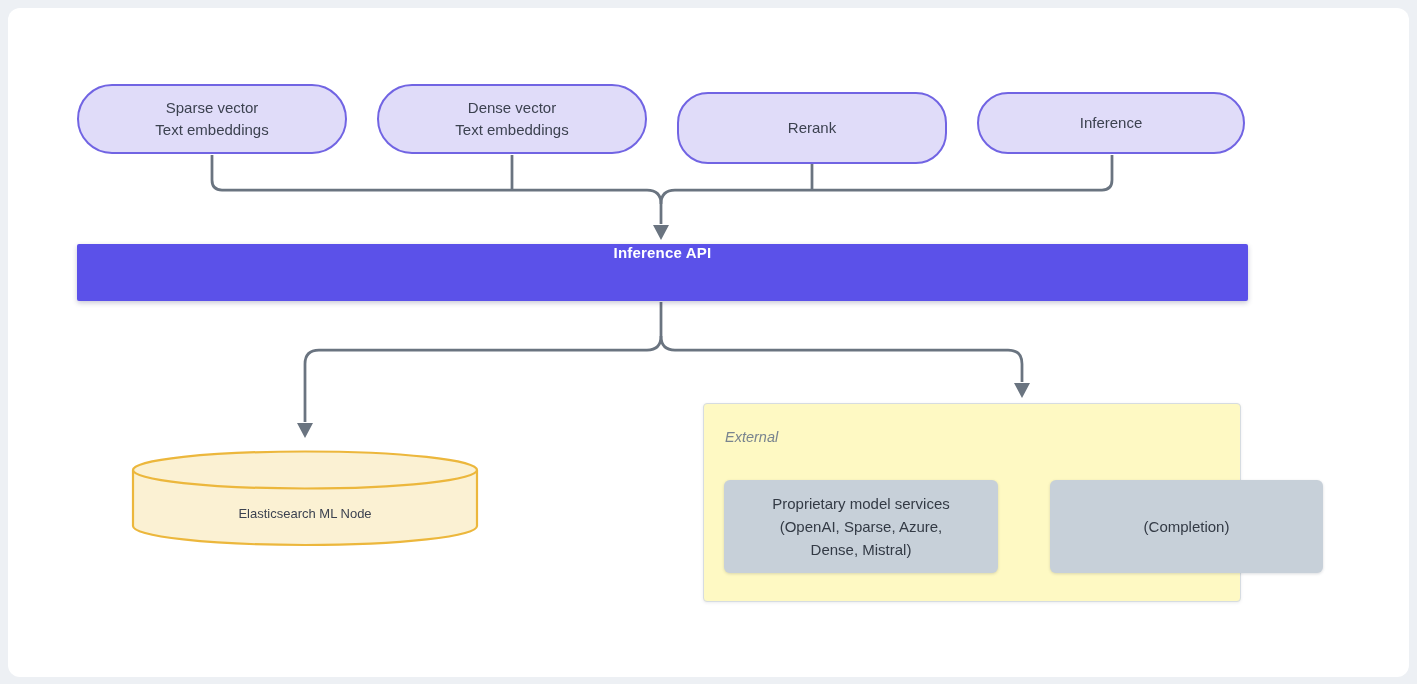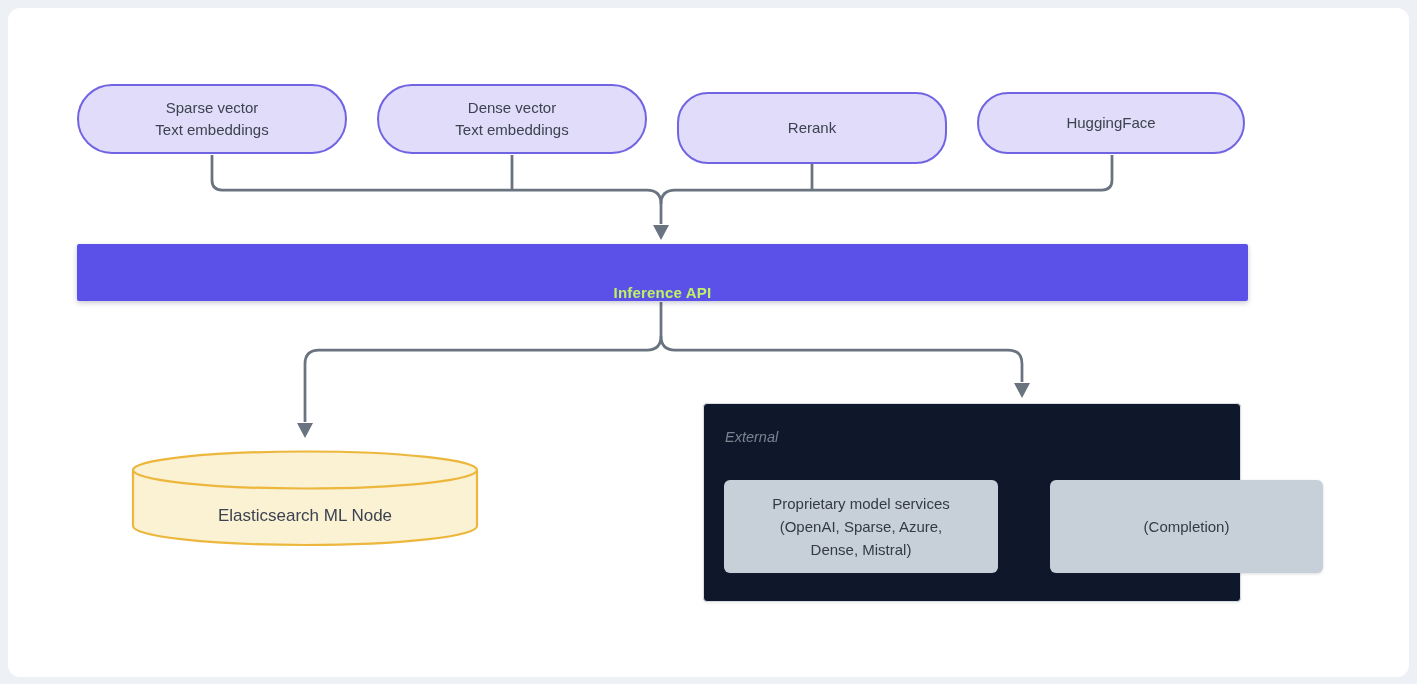--- a/index.html
+++ b/index.html
@@ -25,34 +25,34 @@
     color:#3C4250;font-size:15px;font-weight:500;line-height:22px;
     box-sizing:border-box;text-align:center;
   }
   .pill .l{display:block;}
   .pill-tall{border-radius:35px;}
   .pill-short{border-radius:31px;}
 
   .bar{
     position:absolute;left:77px;top:244px;width:1171px;height:57px;
     background:#5B51E9;border-radius:2px;
-    display:flex;align-items:flex-end;justify-content:center;
-    color:#bef264;font-size:15px;font-weight:600;letter-spacing:.2px;
+    display:flex;align-items:flex-start;justify-content:center;
+    color:#ffffff;font-size:15px;font-weight:600;letter-spacing:.2px;
     box-shadow:0 2px 5px rgba(40,40,90,.25);
   }
 
   .cyl-wrap{position:absolute;left:131px;top:450px;width:348px;height:98px;}
   .cyl-label{
     position:absolute;left:0;top:56px;width:100%;
-    text-align:center;color:#3C4250;font-size:17px;font-weight:500;
+    text-align:center;color:#3C4250;font-size:13px;font-weight:500;
   }
 
   .external-panel{
     position:absolute;left:703px;top:403px;width:538px;height:199px;
-    background:#0f172a;border:1px solid #D6DCE1;border-radius:4px;
+    background:#fef9c3;border:1px solid #D6DCE1;border-radius:4px;
     box-sizing:border-box;
     box-shadow:0 1px 3px rgba(60,70,90,.10);
   }
   .external-title{
     position:absolute;left:21px;top:25px;
     font-style:italic;color:#79848F;font-size:14.5px;
   }
   .service-box{
     position:absolute;top:76px;height:93px;
     background:#C7D0D9;border-radius:6px;
@@ -94,21 +94,21 @@
   </div>
   <div class="pill pill-tall" style="left:377px;top:84px;width:270px;height:70px;">
     <span class="l">Dense vector</span>
     <span class="l">Text embeddings</span>
   </div>
   <div class="pill pill-short" style="left:677px;top:92px;width:270px;height:72px;">
     <span class="l">Rerank</span>
     <span class="l"></span>
   </div>
   <div class="pill pill-short" style="left:977px;top:92px;width:268px;height:62px;">
-    <span class="l">HuggingFace</span>
+    <span class="l">Inference</span>
     <span class="l"></span>
   </div>
 
   <div class="bar">
     <span>Inference API</span>
   </div>
 
   <div class="cyl-wrap">
     <svg width="348" height="98" viewBox="0 0 348 98">
       <path d="M 2 20 L 2 76 A 172 19 0 0 0 346 76 L 346 20" fill="#FBF1D3" stroke="#ECB73C" stroke-width="2.2"></path>

